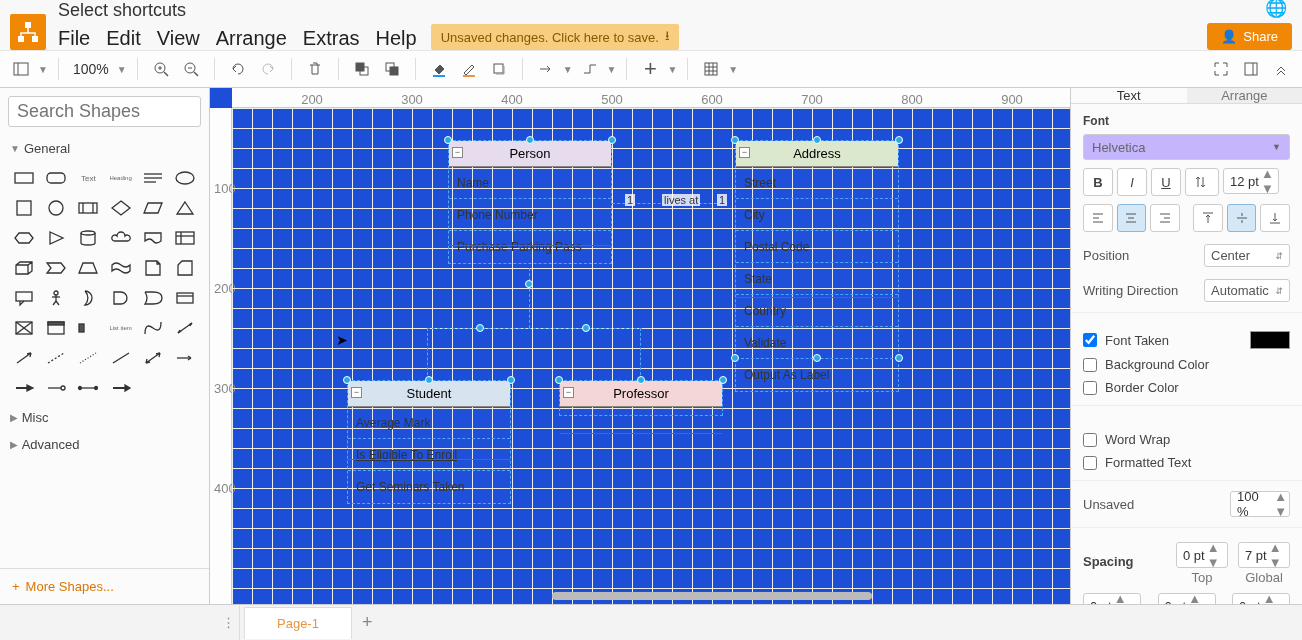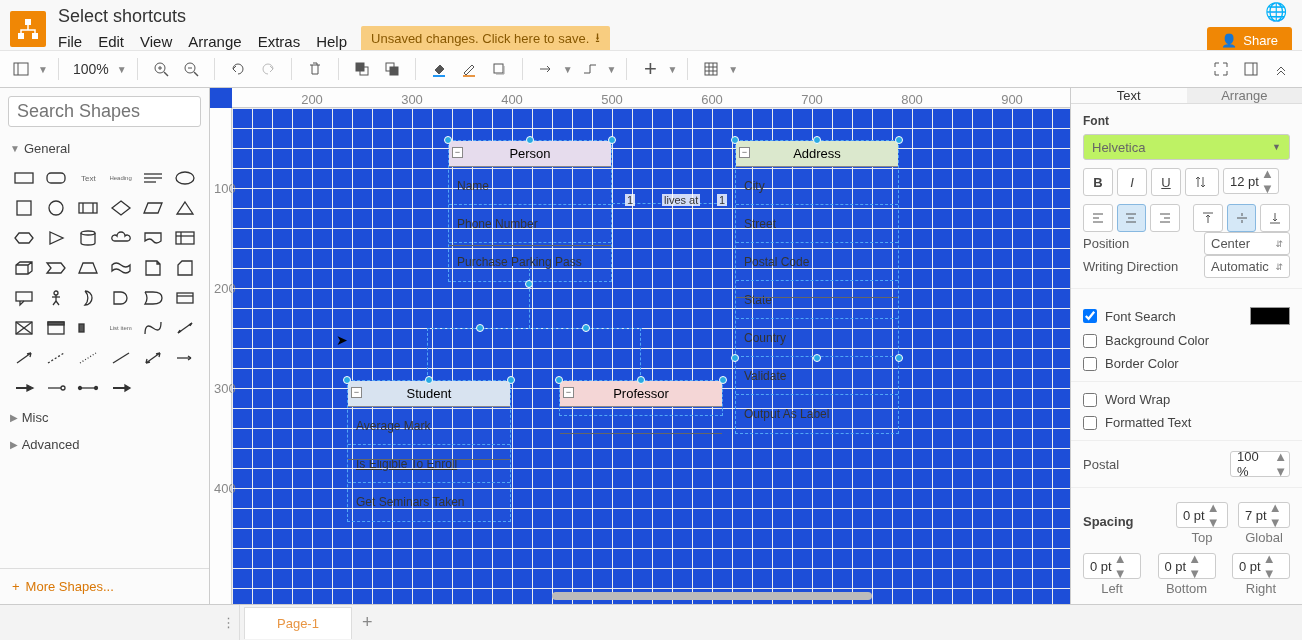--- a/index.html
+++ b/index.html
@@ -1,25 +1,25 @@
 <!DOCTYPE html>
 <html><head>
 <meta charset="utf-8">
 <style>
 * { box-sizing: border-box; margin: 0; padding: 0; font-family: -apple-system, Helvetica, Arial, sans-serif; font-size: 13px; }
 body { width: 1302px; height: 640px; background: #f5f5f5; display: flex; flex-direction: column; position: relative; overflow: hidden; }
 
 
-.titlebar { height: 50px; display: flex; align-items: center; padding: 5px 10px 0 10px; background: #f8f8f8; border-bottom: 0; }
+.titlebar { height: 50px; display: flex; align-items: flex-end; padding: 5px 10px 0 10px; background: #f8f8f8; border-bottom: 0; }
 .logo { width: 36px; height: 36px; background: #f08705; border-radius: 2px; display:flex; align-items:center; justify-content:center; margin-right: 12px; margin-top:2px;}
 .logo svg { width: 24px; height:24px;}
 .title-stack { display:flex; flex-direction: column; }
 .doc-title { font-size: 18px; color: #333; padding-bottom:2px; }
 .menubar { display:flex; gap: 16px; padding-top:4px;}
-.menubar span { color: #222; font-size: 15px; }
+.menubar span { color: #222; font-size: 20px; }
 .save-banner { margin-left: 14px; margin-top:22px; height:26px; background:#f8cd80; color:#885800; padding:4px 10px; border-radius:2px; display:flex; align-items:center; gap:6px; font-size:13px;}
 .top-right { margin-left:auto; display:flex; flex-direction:column; align-items:flex-end; gap:4px;}
 .globe { color:#999; font-size:18px; margin-right:4px;}
 .share-btn { background:#f08705; color:#fff; padding:6px 14px; border-radius:3px; display:flex; align-items:center; gap:6px; font-size:14px; font-weight:500;}
 
 
 .toolbar { height: 38px; background:#fdfdfd; border-top:1px solid #e5e5e5; border-bottom:1px solid #ccc; display:flex; align-items:center; padding:0 8px; gap:4px;}
 .tool-sep { width:1px; height:22px; background:#ddd; margin:0 6px;}
 .tool-btn { width:26px; height:26px; display:flex; align-items:center; justify-content:center; color:#555; font-size:16px; border-radius:2px;}
 .tool-btn svg { width:16px; height:16px; stroke:#555; fill:#555;}
@@ -43,45 +43,45 @@
 
 
 .canvas-wrap { flex:1; position:relative; background:#1d4ed8; overflow:hidden;}
 .ruler-h { position:absolute; top:0; left:22px; right:0; height:20px; border-bottom:1px solid #ccc; background:#fdfdfd; font-size:9px; color:#888;}
 .ruler-h span { position:absolute; top:4px; transform:translateX(-50%);}
 .ruler-v { position:absolute; left:0; top:20px; bottom:0; width:22px; border-right:1px solid #ccc; background:#fdfdfd; font-size:9px; color:#888;}
 .ruler-v span { position:absolute; left:4px; transform:translateY(-50%);}
 .canvas { position:absolute; left:22px; top:20px; right:0; bottom:0; background-image: linear-gradient(#eee 1px, transparent 1px), linear-gradient(90deg, #eee 1px, transparent 1px); background-size: 20px 20px;}
 .entity { position:absolute; border:1px dashed #52a7f7; background:rgba(82,167,247,0.03); }
 .entity-head { height:26px; display:flex; align-items:center; justify-content:center; border-bottom:1px solid #888; font-size:12px; position:relative; }
-.entity-row { height:38px; border-bottom:1px dashed #52a7f7; padding:0 8px; display:flex; align-items:center; font-size:12px; color:#333;}
+.entity-row { height:32px; border-bottom:1px dashed #52a7f7; padding:0 8px; display:flex; align-items:center; font-size:12px; color:#333;}
 .entity-row:last-child { border-bottom:0;}
 .handle { position:absolute; width:8px; height:8px; background:#29abe2; border:1px solid #fff; border-radius:50%;}
 .hsep { position:absolute; height:1px; background:#666; left:0; right:0;}
 .edge-label { position:absolute; font-size:11px; color:#333; background:rgba(255,255,255,0.8); padding:0 2px;}
 .conn-line { position:absolute; border-top:1px dashed #52a7f7;}
 .conn-line-v { position:absolute; border-left:1px dashed #52a7f7;}
 .hscroll-track { position:absolute; left:260px; right:80px; bottom:2px; height:10px;}
 .hscroll-thumb { position:absolute; left:60px; width:320px; height:8px; background:#bbb; border-radius:4px;}
 .cursor-arrow { position:absolute; color:#000; font-size:14px;}
 
 
 .rpanel { width: 232px; border-left:1px solid #ccc; background:#fbfbfb; display:flex; flex-direction:column; font-size:12px;}
 .rtabs { display:flex; height:36px; border-bottom:1px solid #ddd;}
 .rtab { flex:1; display:flex; align-items:center; justify-content:center; color:#333; font-size:13px;}
 .rtab.inactive { background:#eee; color:#777;}
 .rgroup { padding:10px 12px; border-bottom:1px solid #eee;}
 .rlabel { font-weight:600; color:#444; margin-bottom:6px; font-size:12px;}
-.font-select { display:flex; border:1px solid #ccc; border-radius:3px; background:#bef264; height:26px; align-items:center; padding:0 8px; justify-content:space-between; color:#666;}
+.font-select { display:flex; border:1px solid #ccc; border-radius:3px; background:#c4b5fd; height:26px; align-items:center; padding:0 8px; justify-content:space-between; color:#666;}
 .btnrow { display:flex; gap:4px; margin-top:8px;}
 .sqbtn { width:30px; height:28px; border:1px solid #ccc; border-radius:3px; background:#fff; display:flex; align-items:center; justify-content:center; font-size:13px; color:#444;}
 .sqbtn.active { background:#d5e8f7; border-color:#87b8e0;}
 .numbox { display:flex; align-items:center; border:1px solid #ccc; border-radius:3px; background:#fff; height:26px; padding:0 2px 0 6px; font-size:11px; color:#333; gap:2px;}
 .stepper { display:flex; flex-direction:column; font-size:6px; color:#888;}
-.proprow { display:flex; justify-content:space-between; align-items:center; margin-top:0; font-size:12px; color:#555;}
+.proprow { display:flex; justify-content:space-between; align-items:center; margin-top:12px; font-size:12px; color:#555;}
 .selbox { border:1px solid #ccc; border-radius:3px; background:#fff; padding:3px 6px; font-size:11px; display:flex; justify-content:space-between; align-items:center; min-width:86px;}
 .chk { display:flex; align-items:center; gap:8px; margin-top:8px; color:#444;}
 .chk input { width:14px; height:14px;}
 .swatch { width:40px; height:18px; background:#000; border:1px solid #999;}
 .spacing-grid { display:flex; gap:10px; margin-top:4px; justify-content:flex-end;}
 .spcol { display:flex; flex-direction:column; align-items:center; gap:2px; font-size:10px; color:#777;}
 .spacing-grid3 { display:flex; gap:6px; margin-top:8px; justify-content:space-between;}
 
 
 .footer { height: 36px; border-top:1px solid #ccc; background:#f3f3f3; display:flex; align-items:center; padding-left:218px;}
@@ -561,22 +561,22 @@
         <div class="entity-row">Phone Number</div>
         <div class="hsep" style="top:104px;"></div>
         <div class="entity-row">Purchase Parking Pass</div>
       </div>
 
       <div class="entity" style="left:503px;top:32px;width:164px;">
         <div class="entity-head" style="background:#dbe8cd;">
             <div class="collapse-marker">−</div>
             <span>Address</span>
           </div>
+        <div class="entity-row">Street</div>
         <div class="entity-row">City</div>
-        <div class="entity-row">Street</div>
         <div class="entity-row">Postal Code</div>
         <div class="entity-row">State</div>
         <div class="entity-row">Country</div>
         <div class="hsep" style="top:156px;"></div>
         <div class="entity-row">Validate</div>
         <div class="entity-row">Output As Label</div>
       </div>
 
       <div class="entity" style="left:115px;top:272px;width:164px;">
         <div class="entity-head" style="background:#d8e3f0;">
@@ -712,45 +712,45 @@
           <span>Writing Direction</span>
           <div class="selbox">
             <span>Automatic</span>
             <span style="font-size:9px;color:#888;">⇵</span>
           </div>
         </div>
     </div>
     <div class="rgroup">
       <div class="chk">
           <input type="checkbox" checked="" style="">
-          <span>Font Search</span>
+          <span>Font Taken</span>
           <div style="margin-left:auto;" class="swatch"></div>
         </div>
       <div class="chk">
           <input type="checkbox" style="">
           <span>Background Color</span>
         </div>
       <div class="chk">
           <input type="checkbox" style="">
           <span>Border Color</span>
         </div>
     </div>
     <div class="rgroup">
-      <div class="chk" style="margin-top:0;">
+      <div class="chk" style="margin-top:16px;">
           <input type="checkbox" style="">
           <span>Word Wrap</span>
         </div>
       <div class="chk">
           <input type="checkbox" style="">
           <span>Formatted Text</span>
         </div>
     </div>
     <div class="rgroup">
       <div class="proprow" style="margin-top:0;">
-          <span>Postal</span>
+          <span>Unsaved</span>
           <div class="numbox" style="width:60px;">
             <span>100 %</span>
             <div class="stepper">
               <span>▲</span>
               <span>▼</span>
             </div>
           </div>
         </div>
     </div>
     <div class="rgroup">

